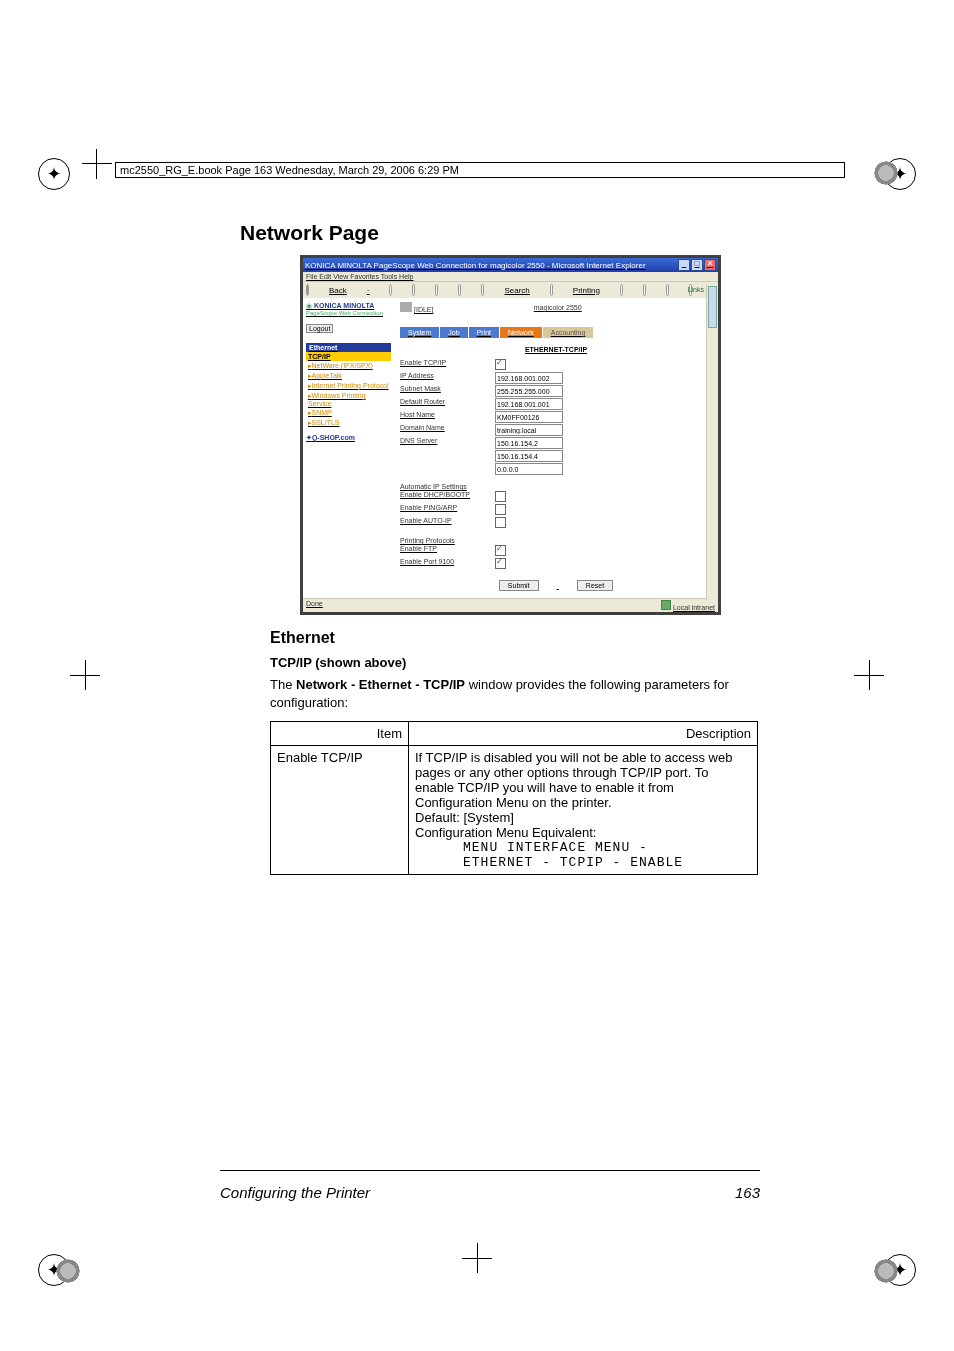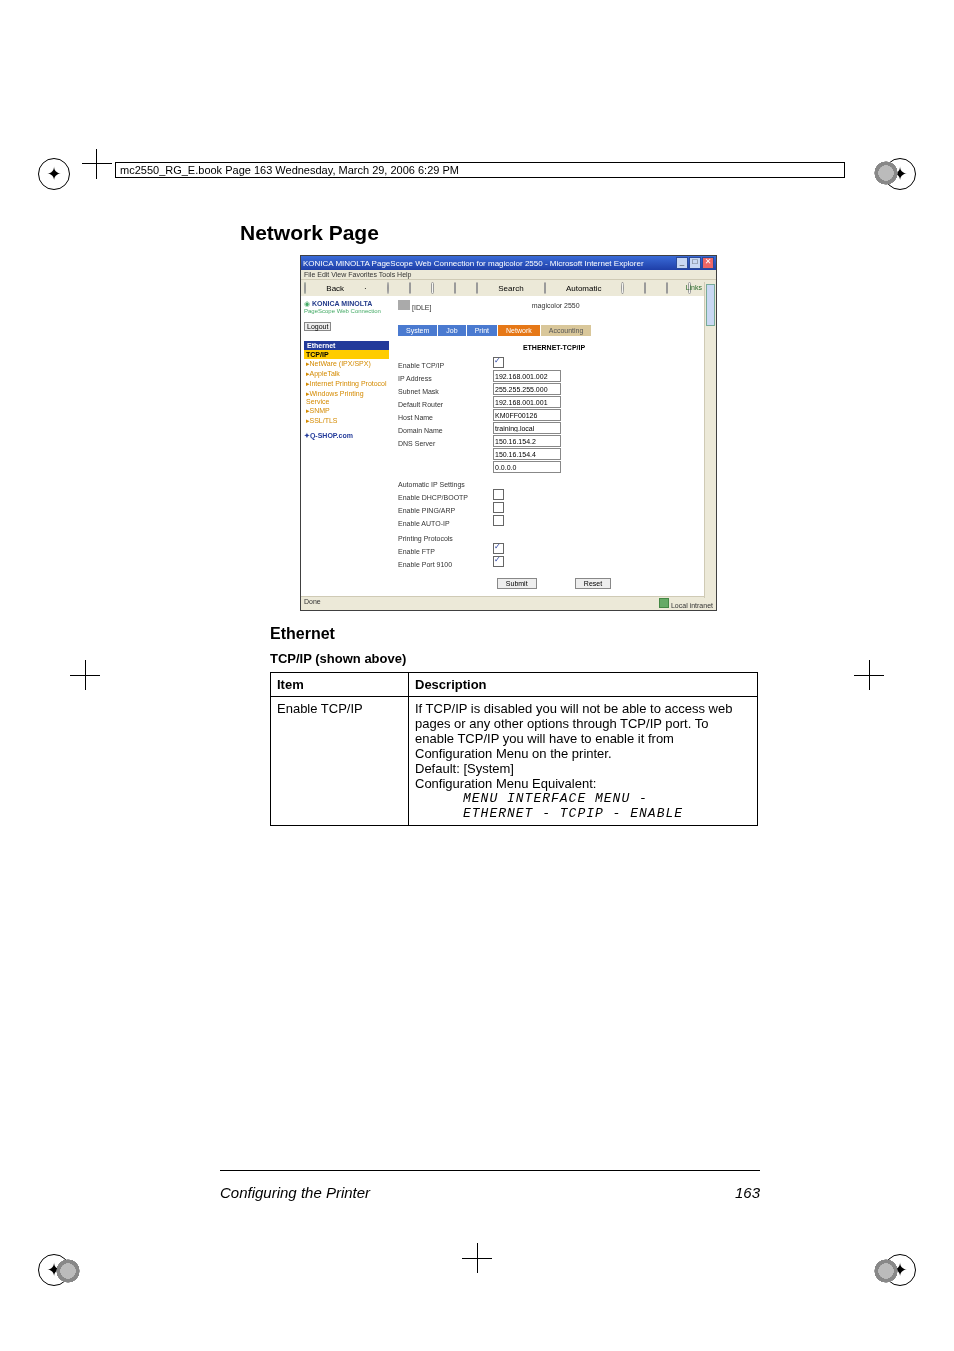--- a/index.html
+++ b/index.html
@@ -53,24 +53,25 @@
   h1{font-size:21px;margin:0 0 10px 0;}
   .intro{font-size:13px;line-height:1.35;margin:0 0 4px 30px;color:#111;}
   h2{font-size:16px;margin:14px 0 6px 30px;}
   h3{font-size:13px;margin:8px 0 6px 30px;}
   .para{font-size:13px;line-height:1.35;margin:0 0 10px 30px;}
   b{font-weight:bold;}
 
   
   .ie-window{
     margin:0 0 0 60px;
-    width:415px;border:1px solid #404040;
+    width:415px;border:3px solid #404040;
     font-size:8px;
     font-family: Tahoma, Arial, sans-serif;
     position:relative;
+    text-decoration:underline;
   }
   .ie-titlebar{
     background: linear-gradient(#3a6bd8,#1f3fa8);
     color:#fff;display:flex;align-items:center;justify-content:space-between;
     padding:1px 2px;height:12px;
   }
   .ie-titlebar .wbtns{display:flex;gap:1px;}
   .ie-titlebar .wbtn{width:10px;height:10px;background:#c9d8f3;border:1px solid #2a4a9a;font-size:8px;line-height:8px;text-align:center;color:#2a2a2a;}
   .ie-titlebar .wbtn.close{background:#e66;color:#fff;}
   .ie-menubar{background:#ece9d8;padding:1px 3px;color:#333;font-size:7px;}
@@ -89,38 +90,38 @@
   .ie-side .link.act{background:#fc0;color:#000;font-weight:bold;}
   .ie-side .shop{color:#223a9a;font-size:7px;margin-top:6px;font-weight:bold;}
   .ie-main{flex:1;padding:4px 6px;position:relative;}
   .ie-main .topline{display:flex;justify-content:space-between;font-size:7px;color:#333;align-items:center;}
   .ie-main .topline .pico{width:12px;height:10px;background:#aaa;display:inline-block;margin-right:2px;}
   .ie-tabs{margin-top:14px;display:flex;gap:0;}
   .ie-tab{padding:2px 8px;font-size:7px;color:#fff;background:#4a7ad0;border-right:1px solid #fff;}
   .ie-tab.orange{background:#e67817;}
   .ie-tab.dim{background:#d9c79a;color:#555;}
   .ie-formtitle{font-size:7px;font-weight:bold;text-align:center;margin:8px 0 6px;}
-  .frow{display:flex;font-size:7px;margin:1px 0;align-items:flex-end;}
+  .frow{display:flex;font-size:7px;margin:1px 0;align-items:flex-start;}
   .frow .lab{width:95px;color:#333;}
   .frow .val{width:60px;}
   .frow input[type=text]{width:64px;font-size:7px;padding:0 1px;border:1px solid #888;height:10px;}
   .cb{width:9px;height:9px;border:1px solid #666;display:inline-block;background:#fff;position:relative;}
   .cb.on::after{content:"✓";position:absolute;font-size:8px;top:-2px;left:0;color:#223a9a;}
   .btnrow{text-align:center;margin-top:10px;}
   .btnrow .b{display:inline-block;border:1px solid #888;background:#eee;font-size:7px;padding:1px 8px;margin:0 18px;}
   .ie-status{background:#ece9d8;border-top:1px solid #cfcab5;padding:1px 3px;display:flex;justify-content:space-between;font-size:7px;color:#333;}
   .ie-scroll{position:absolute;right:0;top:26px;bottom:12px;width:11px;background:#ece9d8;border-left:1px solid #cfcab5;}
   .ie-scroll .thumb{position:absolute;top:2px;left:1px;right:1px;height:40px;background:#c9d8f3;border:1px solid #7a9;}
   .ie-links{position:absolute;right:14px;top:28px;font-size:7px;color:#2a6a2a;}
 
   
   table.tbl{border-collapse:collapse;width:488px;margin-left:30px;font-size:13px;}
   table.tbl th, table.tbl td{border:1px solid #000;padding:4px 6px;text-align:left;vertical-align:top;}
-  table.tbl th{font-weight:bold;}
-  .mono{font-family:"Courier New",monospace;letter-spacing:1px;padding-left:48px;display:block;font-style:italic;}
+  table.tbl th{font-weight:normal;text-align:right;}
+  .mono{font-family:"Courier New",monospace;letter-spacing:1px;padding-left:48px;display:block;}
 
   .footer{
     position:absolute;left:220px;bottom:150px;width:540px;
     display:flex;justify-content:space-between;align-items:baseline;
     font-style:italic;font-size:15px;border-bottom:0;
   }
   .footer .pn{font-style:italic;}
   .footer-rule{position:absolute;left:220px;bottom:180px;width:540px;height:1px;background:#000;}
 </style>
 </head>
@@ -157,21 +158,21 @@
       <div class="tico circ green"></div>
       <span>Back</span>
       <span>·</span>
       <div class="tico circ"></div>
       <div class="tico"></div>
       <div class="tico"></div>
       <div class="tico"></div>
       <div class="tico"></div>
       <span>Search</span>
       <div class="tico"></div>
-      <span>Automatic</span>
+      <span>Printing</span>
       <div class="tico circ"></div>
       <div class="tico"></div>
       <div class="tico"></div>
       <div class="tico"></div>
       <div class="tico"></div>
     </div>
     <div class="ie-links">Links</div>
     <div class="ie-scroll">
         <div class="thumb"></div>
       </div>
@@ -282,20 +283,23 @@
       </div>
     </div>
     <div class="ie-status">
       <span>Done</span>
       <span><span style="display:inline-block;width:8px;height:8px;background:#6a6;border:1px solid #484;margin-right:2px;"></span><span>Local intranet</span></span>
     </div>
   </div>
 
   <h2>Ethernet</h2>
   <h3>TCP/IP (shown above)</h3>
+  <p class="para">
+    <span>The </span><b>Network - Ethernet - TCP/IP</b><span> window provides the following parameters for configuration:</span>
+  </p>
 
   <table class="tbl">
     <tbody>
         <tr>
       <th style="width:125px;">Item</th>
       <th>Description</th>
     </tr>
     <tr>
       <td>Enable TCP/IP</td>
       <td>

